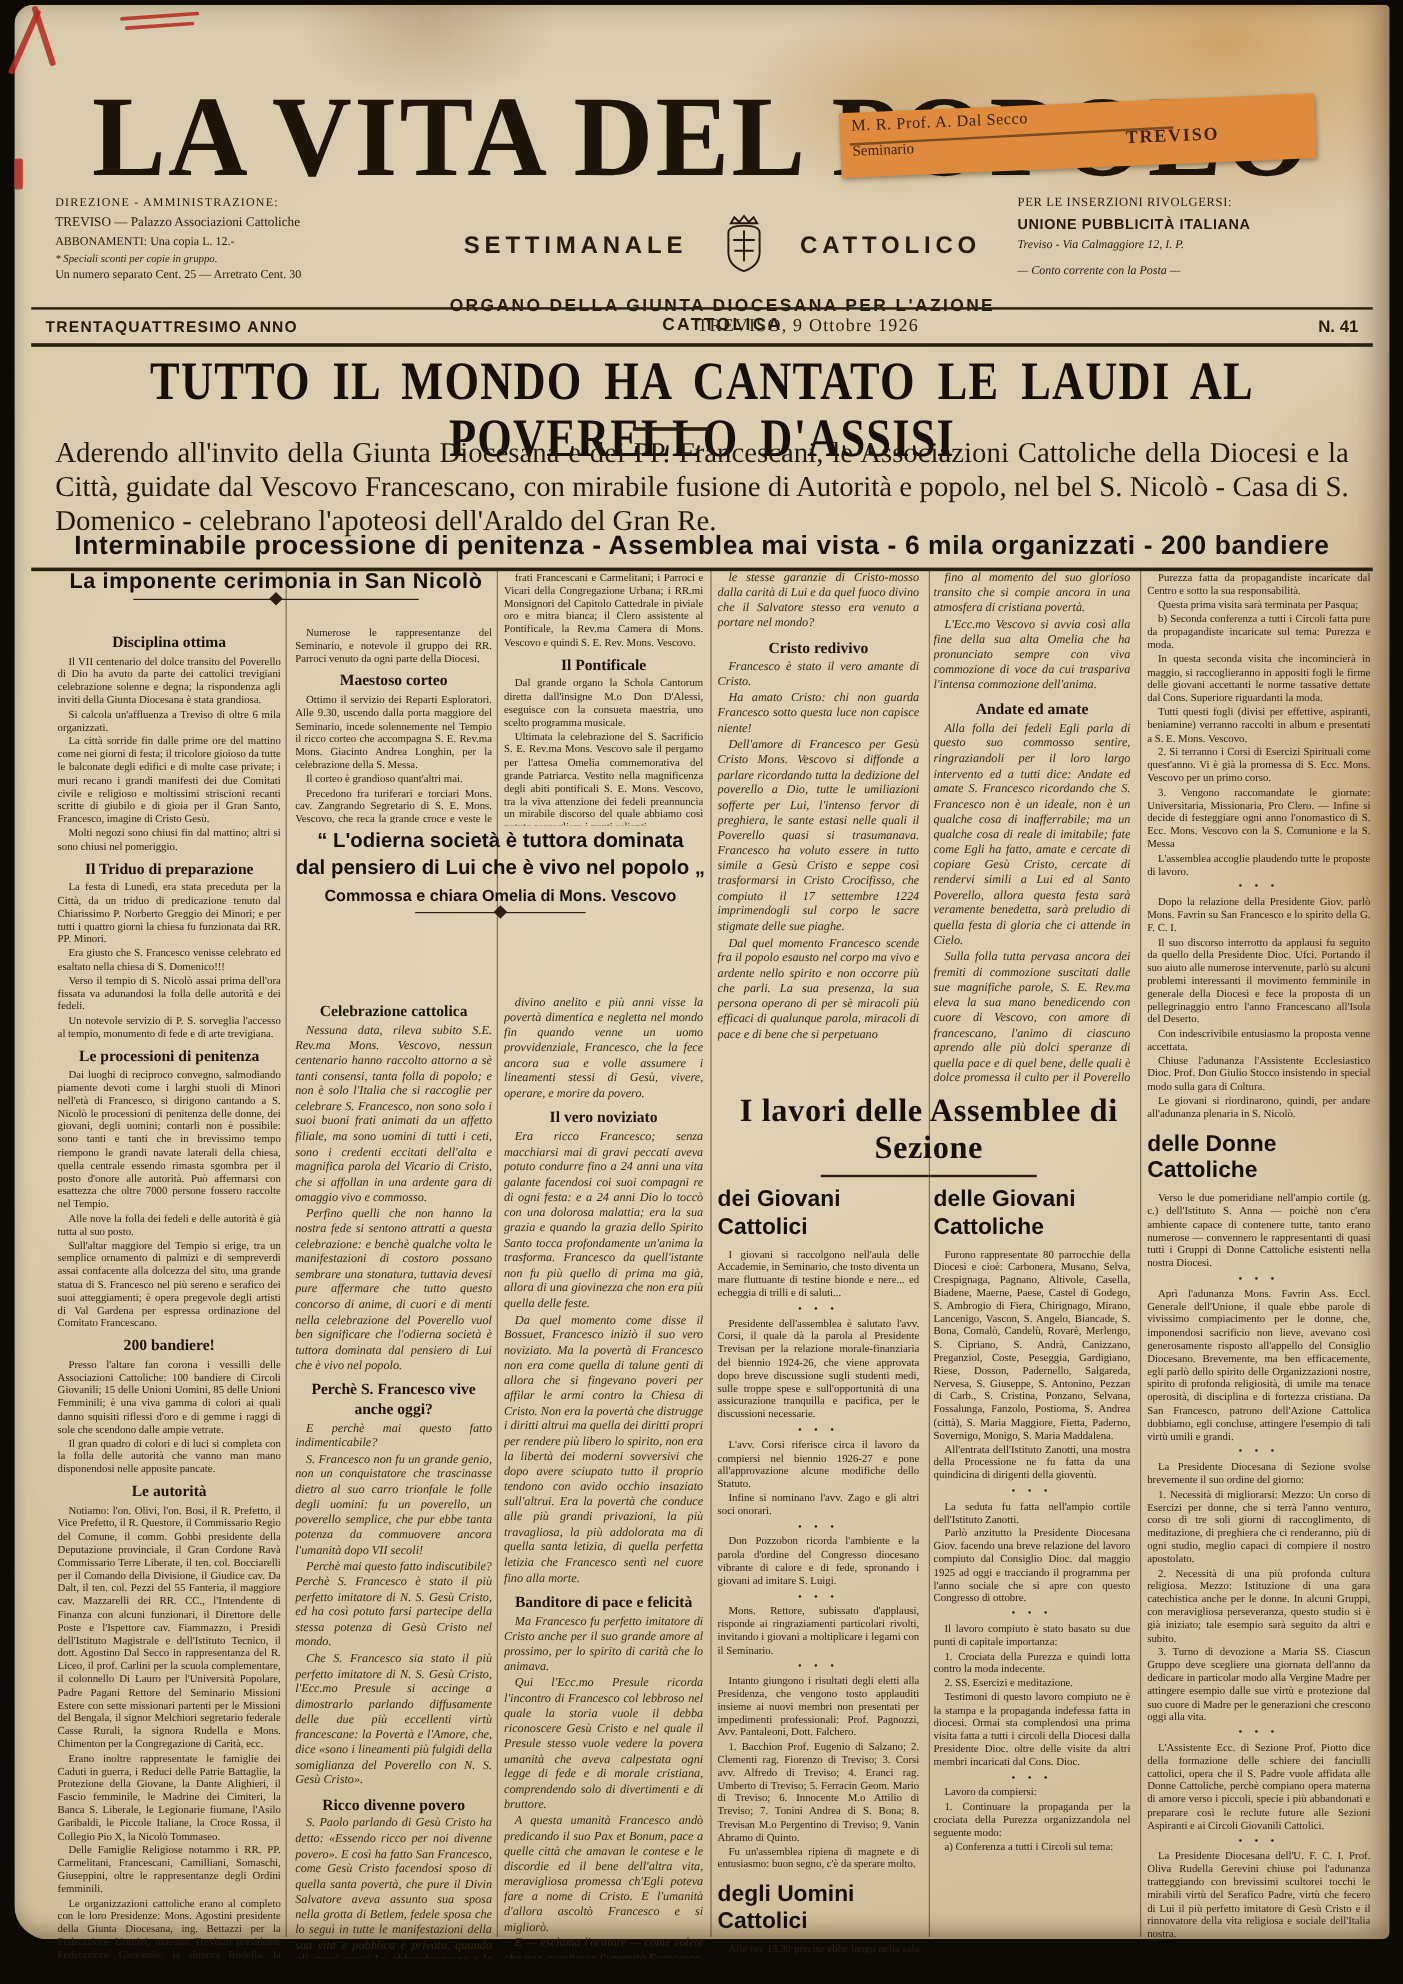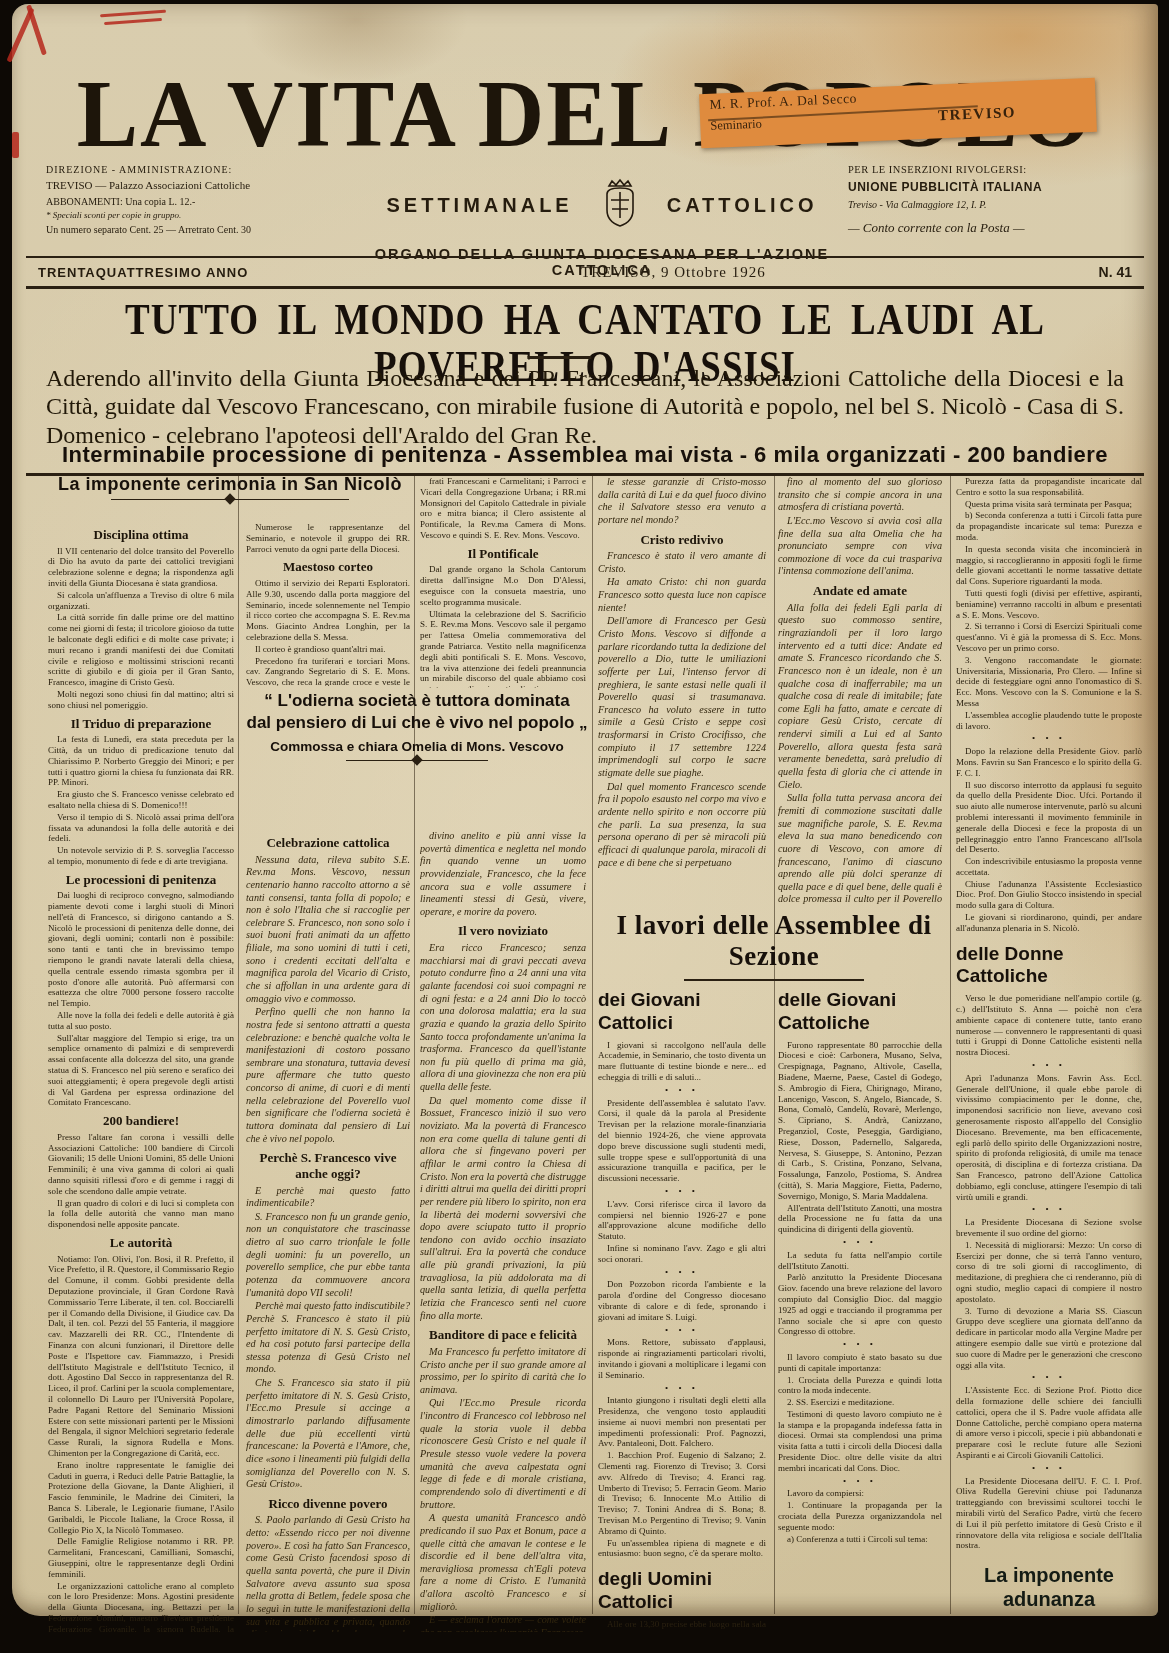--- a/index.html
+++ b/index.html
@@ -60,21 +60,21 @@
   .mast-left .l1{font-size:11px;}
   .mast-left .l3{font-size:9px;font-style:italic;}
   .mast-center{flex:1;text-align:center;}
   .weekly-row{display:flex;justify-content:center;align-items:center;gap:26px;margin-top:16px;}
   .weekly-word{font-weight:bold;font-size:20px;letter-spacing:4px;font-family:"Liberation Sans",sans-serif;}
   .organ{margin-top:14px;font-weight:bold;font-size:14.5px;letter-spacing:2px;font-family:"Liberation Sans",sans-serif;}
   .mast-right{width:280px;text-align:left;font-size:10.5px;line-height:1.55;}
   .mast-right .r0{letter-spacing:.5px;}
   .mast-right .r1{font-weight:bold;font-size:12px;letter-spacing:.5px;font-family:"Liberation Sans",sans-serif;}
   .mast-right .r2{font-style:italic;font-size:10px;}
-  .mast-right .r3{font-style:italic;font-size:13px;margin-top:6px;}
+  .mast-right .r3{font-style:italic;font-size:10px;margin-top:6px;}
 
   .dateline{
     position:absolute;left:14px;right:14px;top:252px;height:30px;
     border-top:2px solid #2a2012;border-bottom:3px solid #2a2012;
     display:flex;justify-content:space-between;align-items:center;
     padding:14px 12px;box-sizing:border-box;
     font-family:"Liberation Sans",sans-serif;
   }
   .dateline .dl{font-weight:bold;font-size:13px;letter-spacing:1px;}
   .dateline .dc{font-size:15px;font-family:"Liberation Serif",serif;font-weight:normal;letter-spacing:1px;}
@@ -351,20 +351,21 @@
         <p class="para">Con indescrivibile entusiasmo la proposta venne accettata.</p>
         <p class="para">Chiuse l'adunanza l'Assistente Ecclesiastico Dioc. Prof. Don Giulio Stocco insistendo in special modo sulla gara di Coltura.</p>
         <p class="para">Le giovani si riordinarono, quindi, per andare all'adunanza plenaria in S. Nicolò.</p>
         <div class="sub-head">delle Donne Cattoliche</div>
         <p class="para">Verso le due pomeridiane nell'ampio cortile (g. c.) dell'Istituto S. Anna — poichè non c'era ambiente capace di contenere tutte, tanto erano numerose — convennero le rappresentanti di quasi tutti i Gruppi di Donne Cattoliche esistenti nella nostra Diocesi.</p>
         <div class="stars">• • •</div>
         <p class="para">Aprì l'adunanza Mons. Favrin Ass. Eccl. Generale dell'Unione, il quale ebbe parole di vivissimo compiacimento per le donne, che, imponendosi sacrificio non lieve, avevano così generosamente risposto all'appello del Consiglio Diocesano. Brevemente, ma ben efficacemente, egli parlò dello spirito delle Organizzazioni nostre, spirito di profonda religiosità, di umile ma tenace operosità, di disciplina e di fortezza cristiana. Da San Francesco, patrono dell'Azione Cattolica dobbiamo, egli concluse, attingere l'esempio di tali virtù umili e grandi.</p>
         <div class="stars">• • •</div>
         <p class="para">La Presidente Diocesana di Sezione svolse brevemente il suo ordine del giorno:</p>
         <p class="para">1. Necessità di migliorarsi: Mezzo: Un corso di Esercizi per donne, che si terrà l'anno venturo, corso di tre soli giorni di raccoglimento, di meditazione, di preghiera che ci renderanno, più di ogni studio, meglio capaci di compiere il nostro apostolato.</p>
+        <p class="para">2. Necessità di una più profonda cultura religiosa. Mezzo: Istituzione di una gara catechistica anche per le donne. In alcuni Gruppi, con meravigliosa perseveranza, questo studio si è già iniziato; tale esempio sarà seguito da altri e subito.</p>
         <p class="para">3. Turno di devozione a Maria SS. Ciascun Gruppo deve scegliere una giornata dell'anno da dedicare in particolar modo alla Vergine Madre per attingere esempio dalle sue virtù e protezione dal suo cuore di Madre per le generazioni che crescono oggi alla vita.</p>
         <div class="stars">• • •</div>
         <p class="para">L'Assistente Ecc. di Sezione Prof. Piotto dice della formazione delle schiere dei fanciulli cattolici, opera che il S. Padre vuole affidata alle Donne Cattoliche, perchè compiano opera materna di amore verso i piccoli, specie i più abbandonati e preparare così le reclute future alle Sezioni Aspiranti e ai Circoli Giovanili Cattolici.</p>
         <div class="stars">• • •</div>
         <p class="para">La Presidente Diocesana dell'U. F. C. I. Prof. Oliva Rudella Gerevini chiuse poi l'adunanza tratteggiando con brevissimi scultorei tocchi le mirabili virtù del Serafico Padre, virtù che fecero di Lui il più perfetto imitatore di Gesù Cristo e il rinnovatore della vita religiosa e sociale dell'Italia nostra.</p>
         <div class="big-head1">La imponente adunanza</div>
       </section>
   </main>
 </div>
 

